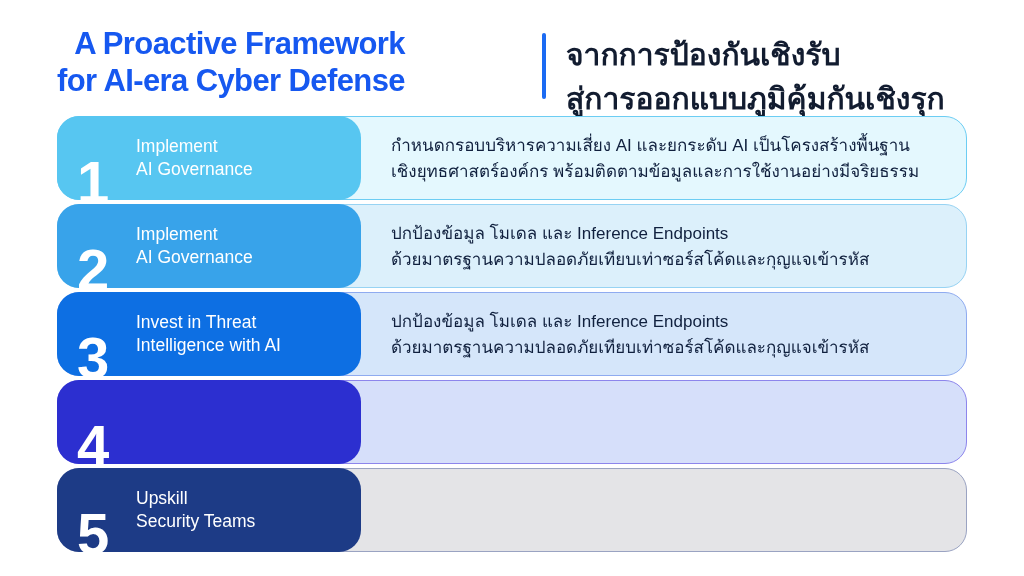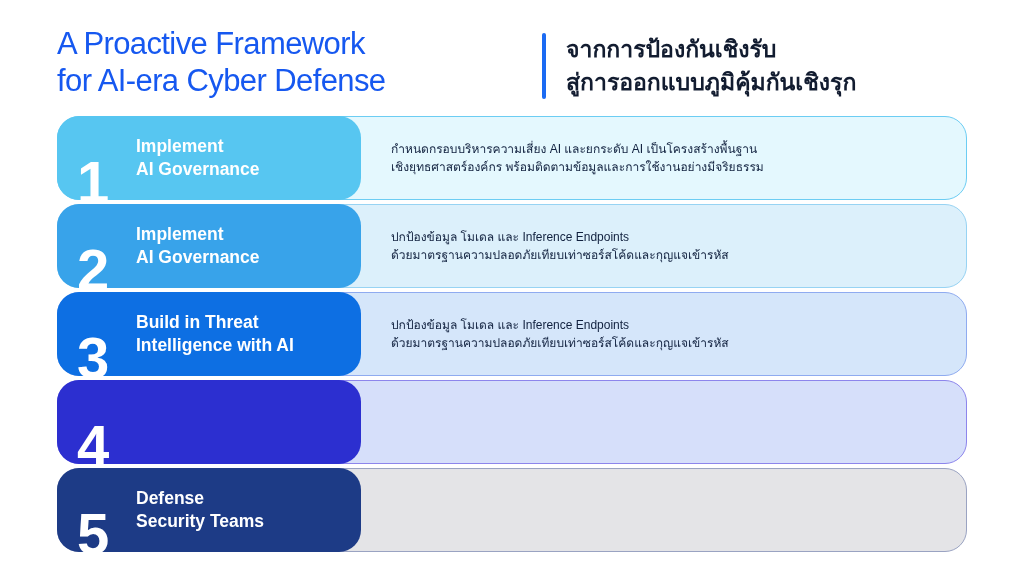--- a/index.html
+++ b/index.html
@@ -8,56 +8,56 @@
     width: 1024px; height: 576px;
     background: #ffffff;
     font-family: "Liberation Sans", "DejaVu Sans", sans-serif;
   }
   .page { position: relative; width: 1024px; height: 576px; overflow: hidden; background: #ffffff; }
 
   
   .header { position: absolute; top: 24px; left: 57px; right: 57px; height: 86px; }
   .title {
     position: absolute; left: 0; top: 2px; margin: 0;
-    font-size: 31px; line-height: 1.18; font-weight: normal;
-    letter-spacing: -0.6px; color: #1658F0; white-space: pre-line;
+    font-size: 31px; line-height: 1.18; font-weight: bold;
+    letter-spacing: -0.6px; color: #1658F0; white-space: pre-line; text-align: right;
   }
   .divider-bar {
     position: absolute; left: 485px; top: 9px;
     width: 4px; height: 66px; border-radius: 2px;
   }
   .subtitle {
     position: absolute; left: 509px; top: 9px; margin: 0;
-    font-size: 23px; line-height: 1.45; font-weight: 600;
+    font-size: 30px; line-height: 1.45; font-weight: 600;
     color: #121C30; white-space: pre-line;
   }
 
   
   .steps { position: absolute; top: 116px; left: 57px; width: 910px; }
   .step {
     position: relative; height: 84px; margin-bottom: 4px;
     border-radius: 22px;
     background: var(--row-bg); border: 1px solid var(--row-border);
   }
   .step-label {
     position: absolute; left: -1px; top: -1px; bottom: -1px; width: 304px;
     border-radius: 22px; background: var(--label-bg);
   }
   .step-num {
     position: absolute; left: 20px; bottom: -11px;
     font-size: 58px; font-weight: bold; color: #ffffff; line-height: 1;
   }
   .step-title {
     position: absolute; left: 79px; top: 50%; transform: translateY(-50%);
-    margin: 0; font-size: 17.5px; font-weight: bold; color: #ffffff;
+    margin: 0; font-size: 17.5px; font-weight: normal; color: #ffffff;
     white-space: pre-line; line-height: 1.3; width: 220px;
   }
   .step-desc {
     position: absolute; left: 333px; top: 50%; transform: translateY(-50%);
-    margin: 0; font-size: 12px; color: #10203E;
+    margin: 0; font-size: 17px; color: #10203E;
     white-space: pre-line; line-height: 1.5; width: 565px;
   }
 </style>
 </head>
 <body>
 
 <div class="page">
 
   <header class="header">
     <h1 class="title" style="color: rgb(22, 88, 240);">A Proactive Framework
@@ -85,35 +85,35 @@
         <h2 class="step-title">Implement
 AI Governance</h2>
       </div>
       <p class="step-desc">ปกป้องข้อมูล โมเดล และ Inference Endpoints
 ด้วยมาตรฐานความปลอดภัยเทียบเท่าซอร์สโค้ดและกุญแจเข้ารหัส</p>
     </section>
 
     <section class="step" style="--label-bg: #0D6FE3; --row-bg: #D5E6FA; --row-border: #8FABF0;">
       <div class="step-label">
         <span class="step-num">3</span>
-        <h2 class="step-title">Build in Threat
+        <h2 class="step-title">Invest in Threat
 Intelligence with AI</h2>
       </div>
       <p class="step-desc">ปกป้องข้อมูล โมเดล และ Inference Endpoints
 ด้วยมาตรฐานความปลอดภัยเทียบเท่าซอร์สโค้ดและกุญแจเข้ารหัส</p>
     </section>
 
     <section class="step" style="--label-bg: #2C2FD0; --row-bg: #D6DFFA; --row-border: #8D85EC;">
       <div class="step-label">
         <span class="step-num">4</span>
       </div>
     </section>
 
     <section class="step" style="--label-bg: #1D3B86; --row-bg: #E4E4E7; --row-border: #9AA3C2;">
       <div class="step-label">
         <span class="step-num">5</span>
-        <h2 class="step-title">Defense
+        <h2 class="step-title">Upskill
 Security Teams</h2>
       </div>
     </section>
 
   </main>
 </div>
 
 </body></html>

